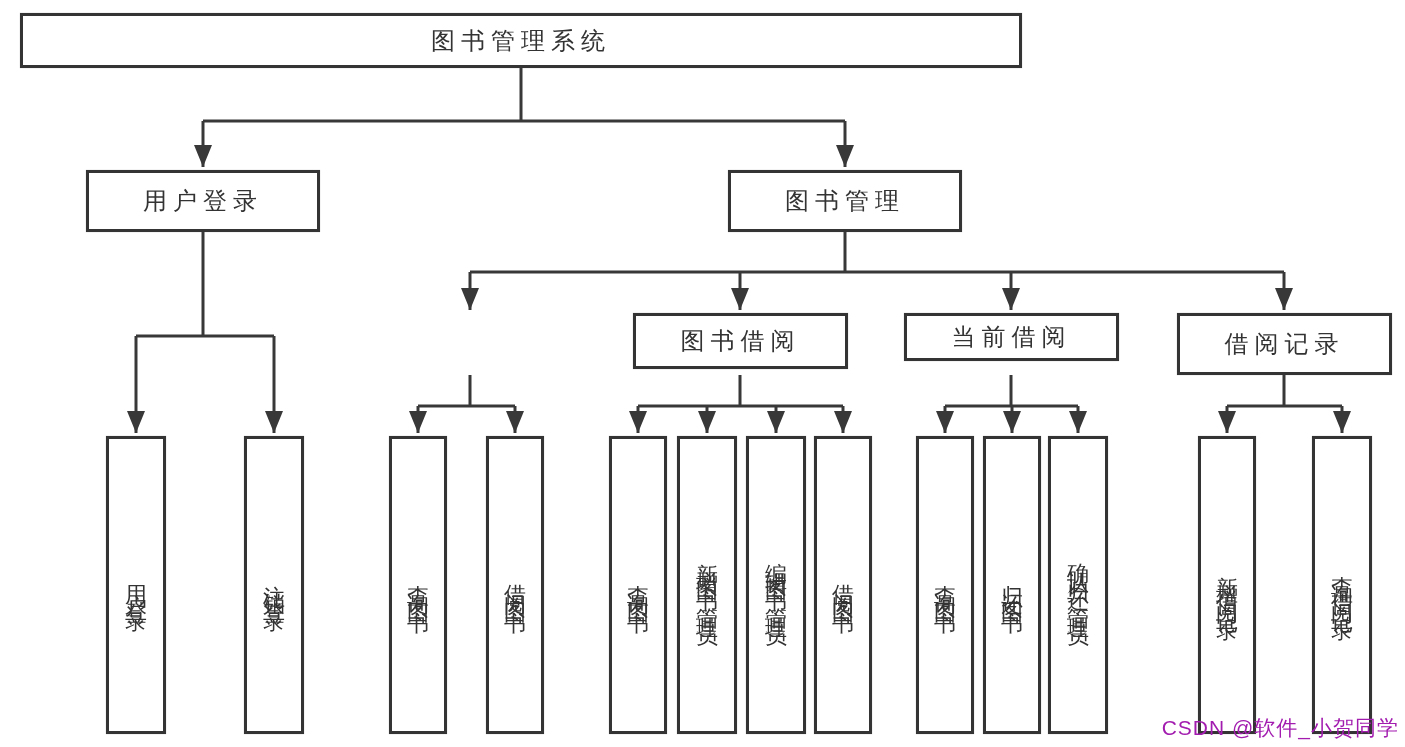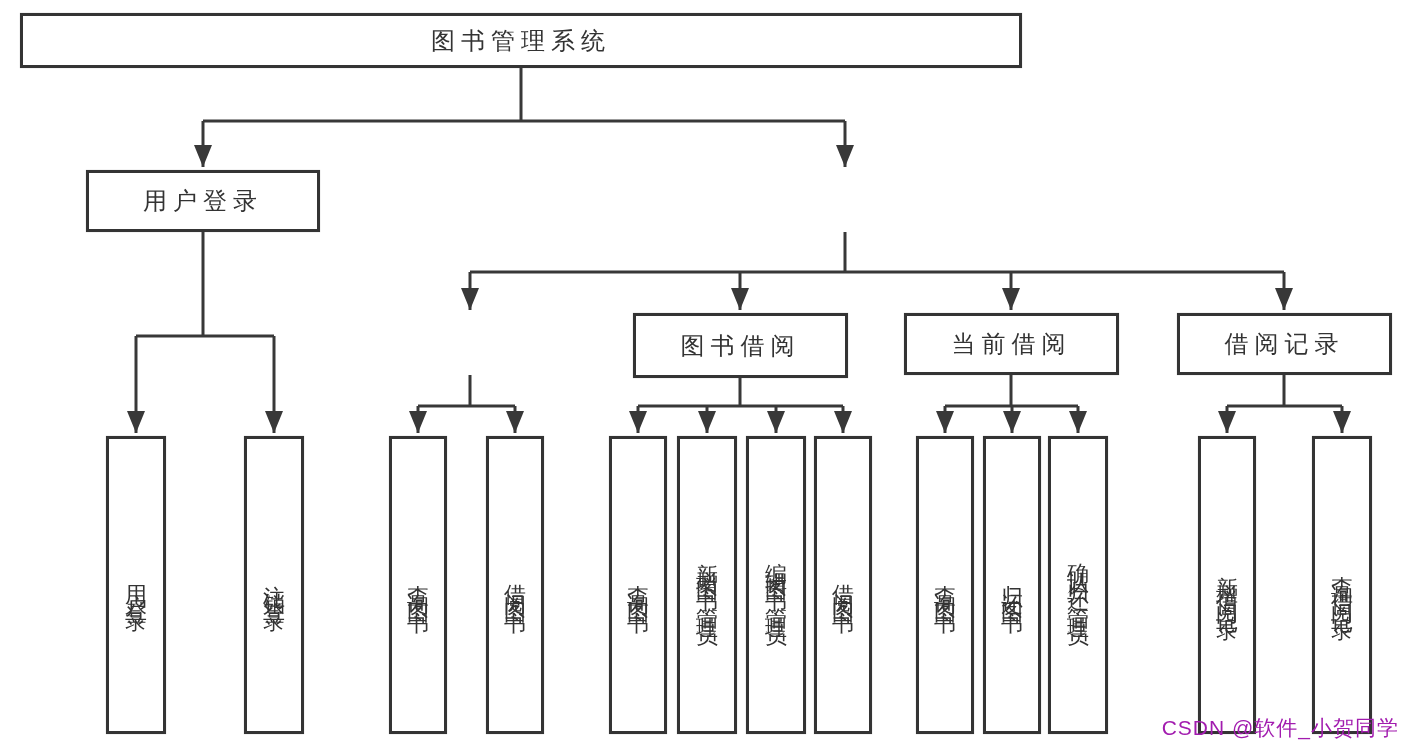--- a/index.html
+++ b/index.html
@@ -64,25 +64,28 @@
     <path d="M1342,406 V433" fill="none" stroke="#383838" stroke-width="3" marker-end="url(#arw)"></path>
   </svg>
 
   <div class="box h" style="left:20px;top:13px;width:1002px;height:55px;">
     <span class="lbl">图书管理系统</span>
   </div>
 
   <div class="box h" style="left:86px;top:170px;width:234px;height:62px;">
     <span class="lbl">用户登录</span>
   </div>
+  <div class="box h" style="left:728px;top:170px;width:234px;height:62px;">
+    <span class="lbl">图书管理</span>
+  </div>
 
-  <div class="box h" style="left:633px;top:313px;width:215px;height:65px;">
+  <div class="box h" style="left:633px;top:313px;width:215px;height:56px;">
     <span class="lbl">图书借阅</span>
   </div>
-  <div class="box h" style="left:904px;top:313px;width:215px;height:62px;">
+  <div class="box h" style="left:904px;top:313px;width:215px;height:48px;">
     <span class="lbl">当前借阅</span>
   </div>
   <div class="box h" style="left:1177px;top:313px;width:215px;height:62px;">
     <span class="lbl">借阅记录</span>
   </div>
 
   <div class="box v" style="left:106px;top:436px;width:60px;height:298px;">
     <span class="lbl">用户登录</span>
   </div>
   <div class="box v" style="left:244px;top:436px;width:60px;height:298px;">

